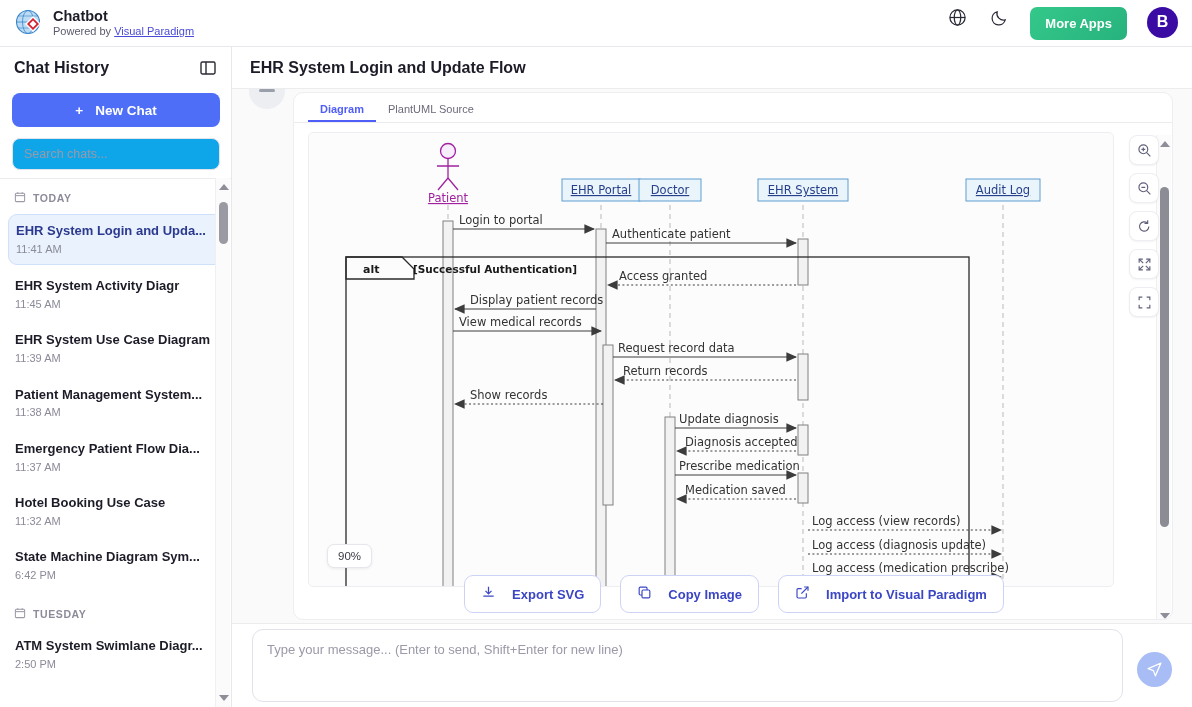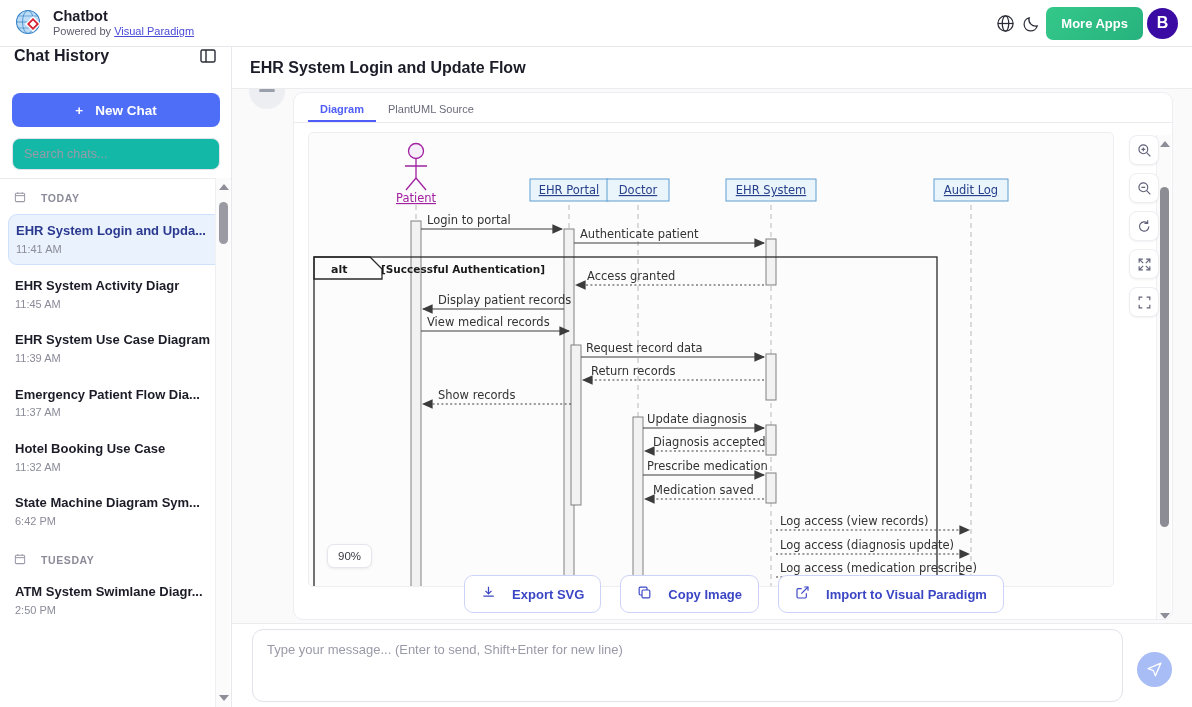--- a/index.html
+++ b/index.html
@@ -15,21 +15,21 @@
     position: absolute; left: 0; top: 0; width: 1192px; height: 47px;
     background: #fff; border-bottom: 1px solid #e8e8ec;
     display: flex; align-items: center; padding: 0 14px;
   }
   .brand { display: flex; align-items: center; gap: 9px; }
   .logo { width: 30px; height: 30px; position: relative; }
   .brand-text { display: flex; flex-direction: column; line-height: 1.15; }
   .brand-title { font-size: 14.5px; font-weight: bold; color: #1c1c28; }
   .brand-sub { font-size: 11px; color: #5b5b6b; }
   .brand-sub a { color: #4a4ad8; text-decoration: underline; }
-  .topright { margin-left: auto; display: flex; align-items: center; gap: 4px; }
+  .topright { margin-left: auto; display: flex; align-items: flex-start; gap: 20px; }
   .icon-btn {
     width: 22px; height: 22px; display: flex; align-items: center;
     justify-content: center; color: #30303c; cursor: pointer;
   }
   .more-apps {
     background: linear-gradient(135deg, #34c88a 0%, #27b27d 100%);
     color: #fff; font-size: 13px; font-weight: bold;
     border: none; border-radius: 7px; padding: 9px 15px; cursor: pointer;
     font-family: "Liberation Sans", sans-serif;
   }
@@ -38,45 +38,45 @@
     background: #3a0ca3; color: #fff; font-size: 16px; font-weight: bold;
     display: flex; align-items: center; justify-content: center; cursor: pointer;
   }
 
   
   .sidebar {
     position: absolute; left: 0; top: 47px; width: 232px; height: 660px;
     background: #fff; border-right: 1px solid #e8e8ec; overflow: hidden;
   }
   .sb-head {
-    height: 42px; display: flex; 
+    height: 42px; display: flex; align-items: center;
     padding: 0 14px; justify-content: space-between;
   }
   .sb-title { font-size: 16px; font-weight: bold; color: #1c1c28; }
   .panel-icon { width: 18px; height: 18px; cursor: pointer; }
   .newchat {
     margin: 4px 12px 0; height: 34px; border-radius: 8px;
     background: #4f6ef7; color: #fff; font-size: 13.5px; font-weight: bold;
     display: flex; align-items: center; justify-content: center; gap: 12px;
     cursor: pointer; font-family: "Liberation Sans", sans-serif; border: none;
     width: 208px;
   }
   .search-wrap { padding: 11px 12px 10px; }
   .search-input {
     width: 208px; height: 32px; border: 1px solid #e2e2ea; border-radius: 8px;
     padding: 0 11px; font-size: 12.5px; color: #222; outline: none;
-    font-family: "Liberation Sans", sans-serif; background: #14b8a6;
+    font-family: "Liberation Sans", sans-serif; background: #0ea5e9;
   }
   .search-input::placeholder { color: #9a9aa8; }
   .chatlist {
     position: absolute; top: 131px; left: 0; width: 232px; height: 529px;
     border-top: 1px solid #ececed; overflow: hidden;
   }
   .daygroup {
-    display: flex; align-items: center; gap: 15px;
+    display: flex; align-items: center; gap: 7px;
     padding: 10px 0 7px 14px;
   }
   .daygroup .lbl {
     font-size: 10.5px; font-weight: bold; color: #8b8b99; letter-spacing: 0.6px;
   }
   .chat-item {
     margin: 0 8px 5px; padding: 8px 7px; border-radius: 9px; cursor: pointer;
     line-height: 1.3;
   }
   .chat-item.active { background: #eaf2fe; border: 1px solid #cfe0fb; }
@@ -132,20 +132,21 @@
   }
   .tab {
     font-size: 11px; padding: 0 12px 7px; cursor: pointer; color: #6b6b7b;
   }
   .tab.active { color: #4f5ef7; font-weight: bold; box-shadow: inset 0 -2px 0 #4f5ef7; }
 
   .diagram-wrap {
     position: absolute; left: 14px; top: 39px; width: 806px; height: 455px;
     background: #fcfcfd; border: 1px solid #eceef1; border-radius: 5px;
     overflow: hidden;
+    padding-left: 32px;
   }
   .zoombadge {
     position: absolute; left: 18px; bottom: 18px; z-index: 20;
     background: #fff; border: 1px solid #e6e6ec; border-radius: 7px;
     font-size: 11.5px; color: #3a3a46; padding: 5px 10px;
     box-shadow: 0 1px 3px rgba(0,0,0,.07);
   }
   .ctrl-col {
     position: absolute; right: 7px; top: 42px; width: 36px;
     display: flex; flex-direction: column; gap: 8px; z-index: 20;
@@ -265,20 +266,24 @@
         <div class="chat-name">EHR System Login and Upda...</div>
         <div class="chat-time">11:41 AM</div>
       </div>
       <div class="chat-item">
         <div class="chat-name">EHR System Activity Diagr</div>
         <div class="chat-time">11:45 AM</div>
       </div>
       <div class="chat-item">
         <div class="chat-name">EHR System Use Case Diagram</div>
         <div class="chat-time">11:39 AM</div>
+      </div>
+      <div class="chat-item">
+        <div class="chat-name">Patient Management System...</div>
+        <div class="chat-time">11:38 AM</div>
       </div>
       <div class="chat-item">
         <div class="chat-name">Emergency Patient Flow Dia...</div>
         <div class="chat-time">11:37 AM</div>
       </div>
       <div class="chat-item">
         <div class="chat-name">Hotel Booking Use Case</div>
         <div class="chat-time">11:32 AM</div>
       </div>
       <div class="chat-item">

